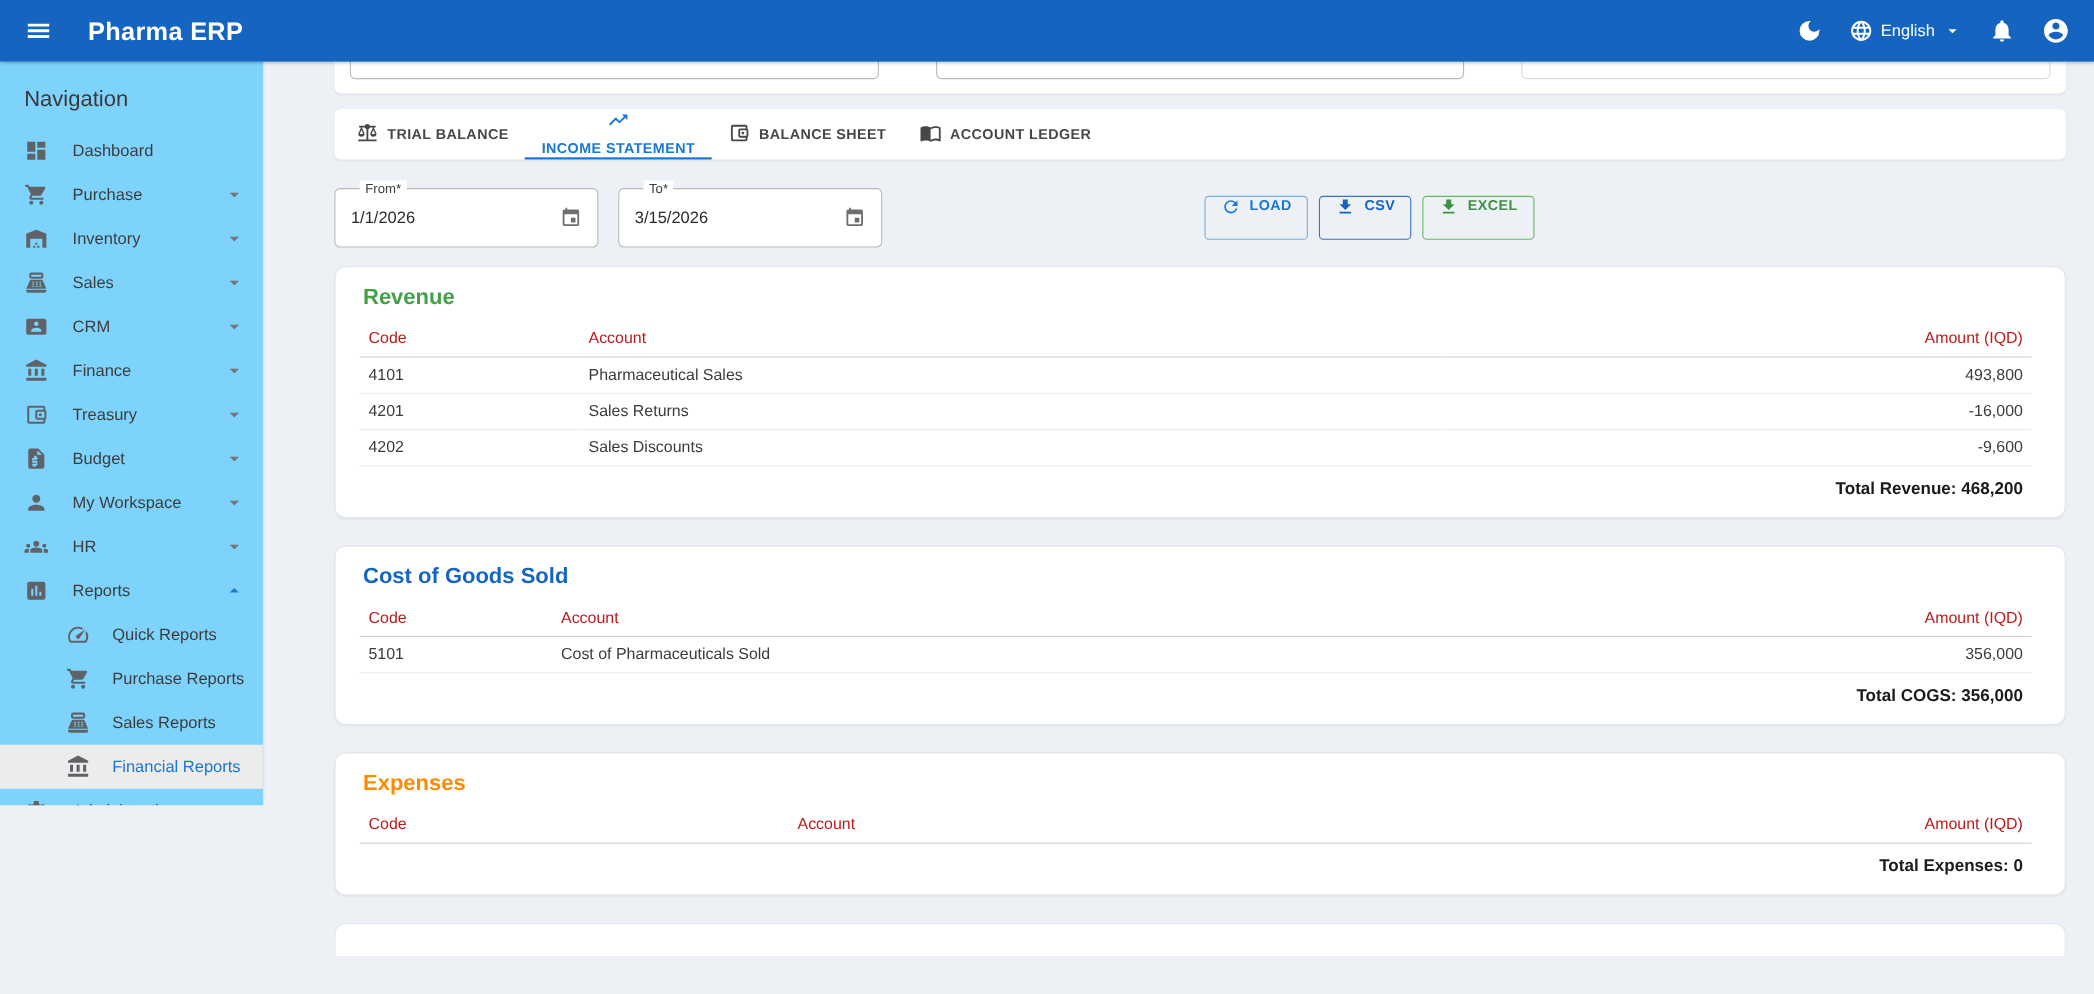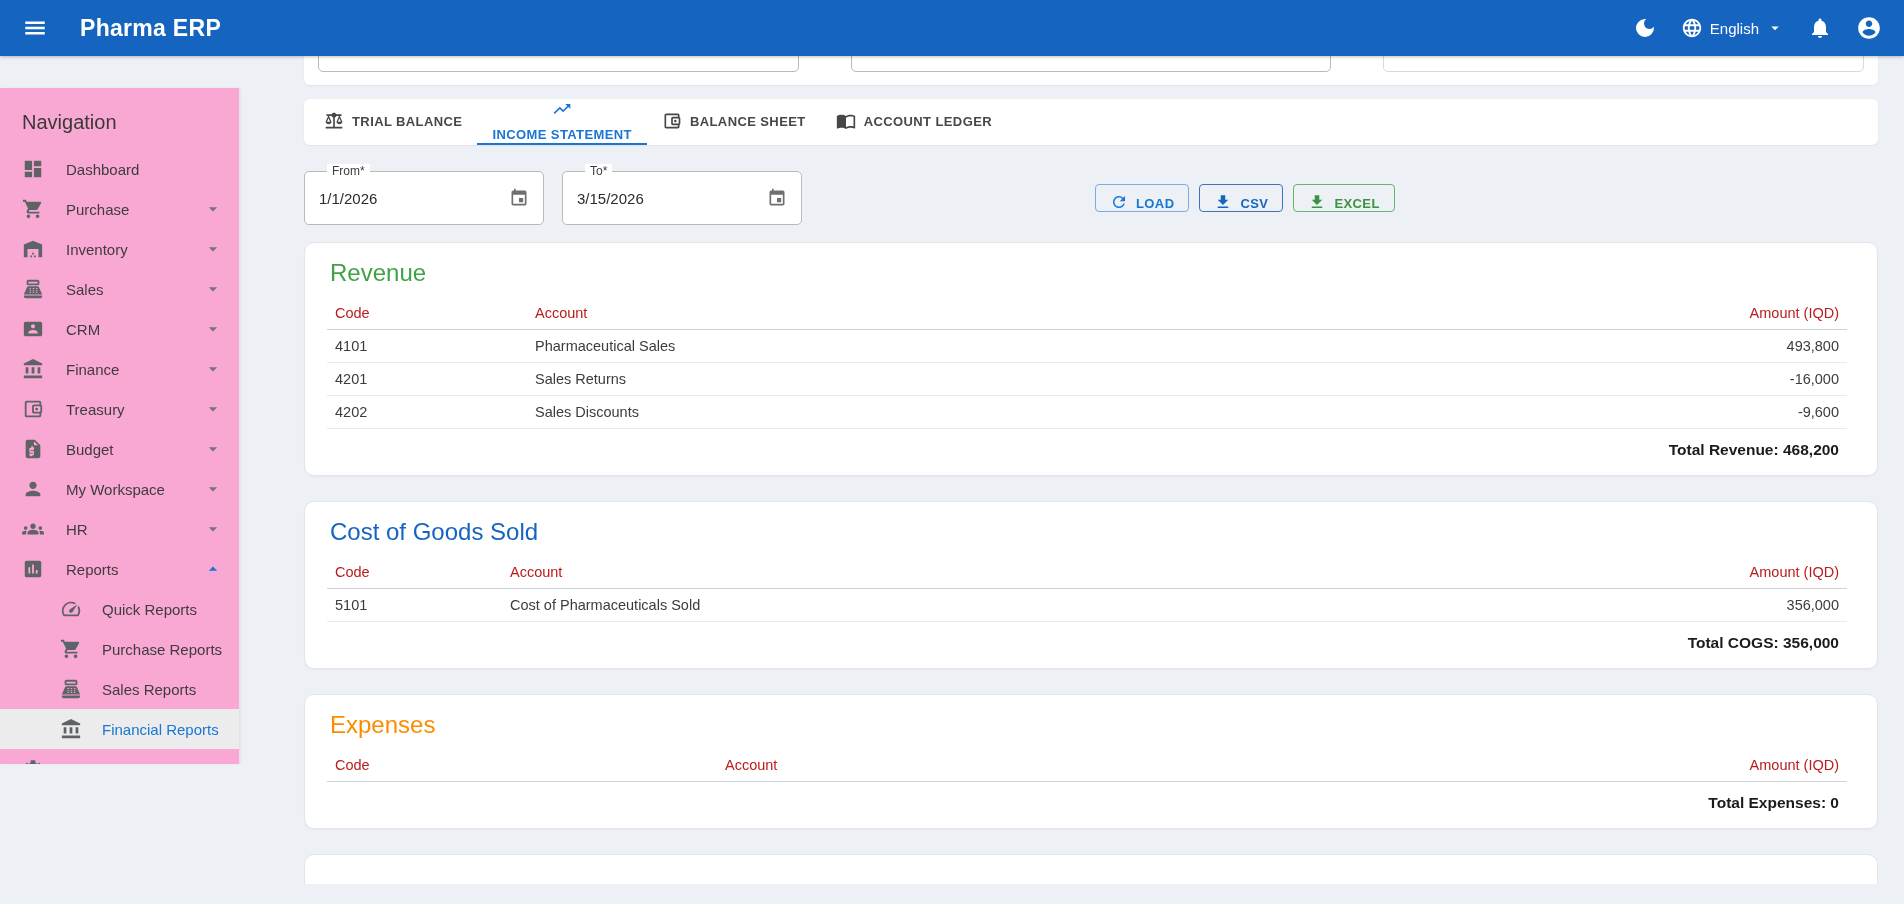--- a/index.html
+++ b/index.html
@@ -22,22 +22,22 @@
   .appbar .title { font-size:23px; font-weight:bold; letter-spacing:.3px; margin-left:28px; }
   .appbar .right { margin-left:auto; display:flex; align-items:center; gap:24px; }
   .appbar .iconbtn { display:flex; align-items:center; justify-content:center; cursor:pointer; }
   .appbar .lang { display:flex; align-items:center; gap:7px; cursor:pointer; }
   .appbar .lang .lang-label { font-size:15px; }
   .white { fill:#ffffff; }
 
   
   .sidebar {
     position:fixed; top:56px; left:0; width:240px; height:676px;
-    background:#f9a8d4; border-right:1px solid #e3e3e3;
-    box-shadow:1px 0 2px rgba(0,0,0,.05); z-index:10; overflow:hidden;margin-top:32px;
+    background:#7dd3fc; border-right:1px solid #e3e3e3;
+    box-shadow:1px 0 2px rgba(0,0,0,.05); z-index:10; overflow:hidden;
   }
   .sidebar .heading { font-size:20px; color:#393939; padding:23px 22px 15px 22px; }
   .nav-item {
     display:flex; align-items:center; height:40px; padding:0 16px 0 22px; cursor:pointer;
   }
   .nav-item .nav-icon svg { width:22px; height:22px; fill:#5f6368; }
   .nav-item .nav-label { margin-left:22px; font-size:15px; color:#3d3d3d; white-space:nowrap; }
   .nav-item .caret { margin-left:auto; }
   .nav-item .caret svg { width:20px; height:20px; fill:#757575; }
   .nav-item.sub { padding-left:60px; }
@@ -88,41 +88,41 @@
   .tab.active svg { fill:#1976d2; }
 
   
   .controls-row { margin-top:26px; display:flex; align-items:center; }
   .date-field { flex:none; width:240px; background:#fff; }
   .date-field .flabel { color:#3c3c3c;margin-left:12px; }
   .date-field + .date-field { margin-left:18px; }
   .date-field .fvalue { font-size:15px; color:#2b2b2b; }
   .btn-group { margin-left:293px; display:flex; gap:10px; }
   .obtn {
-    height:28px; display:flex; align-items:flex-end; gap:8px; padding:0 14px;
+    height:40px; display:flex; align-items:flex-start; gap:8px; padding:0 14px;
     border-radius:4px; background:transparent; font-size:13px; font-weight:bold;
     letter-spacing:.4px; cursor:pointer; font-family:"Liberation Sans",sans-serif;
   }
   .obtn svg { width:18px; height:18px; }
   .obtn.load  { color:#1976d2; border:1px solid rgba(25,118,210,.55); }
   .obtn.load svg { fill:#1976d2; }
   .obtn.csv   { color:#1565c0; border:1px solid #3f73c0; }
   .obtn.csv svg { fill:#1565c0; }
   .obtn.excel { color:#3d9142; border:1px solid #64b768; }
   .obtn.excel svg { fill:#3d9142; }
 
   
   .section-card {
     margin-top:25px; background:#fff;
     border:1px solid #e2e5e9; border-radius:10px;
     padding:16px 30px 14px 22px;
     box-shadow:0 1px 2px rgba(0,0,0,.04);
   }
   .section-card:first-of-type { margin-top:17px; }
-  .section-title { font-size:24px; font-weight:normal; margin:0 0 10px 3px; }
+  .section-title { font-size:20px; font-weight:bold; margin:0 0 10px 3px; }
   table.acct { width:100%; border-collapse:collapse; font-size:14.5px; }
   table.acct th {
     text-align:left; font-weight:normal; color:#b91c1c;
     padding:8px 8px; border-bottom:1px solid #cfd3d8;
   }
   table.acct td { color:#3c3c3c; padding:8px 8px; border-bottom:1px solid #e9ebee; }
   table.acct th.amount, table.acct td.amount { text-align:right; }
   .section-total {
     text-align:right; font-weight:bold; font-size:15.5px; color:#1b1b1b;
     padding:12px 8px 2px 0;

